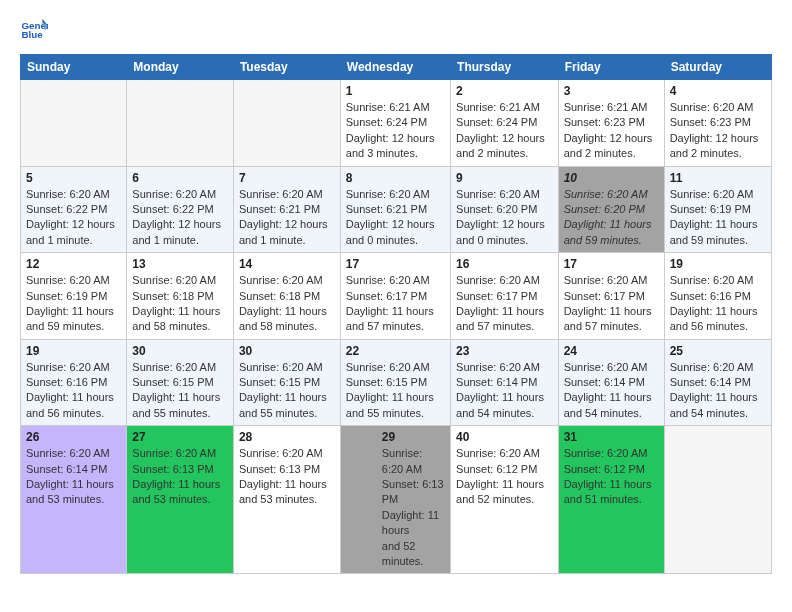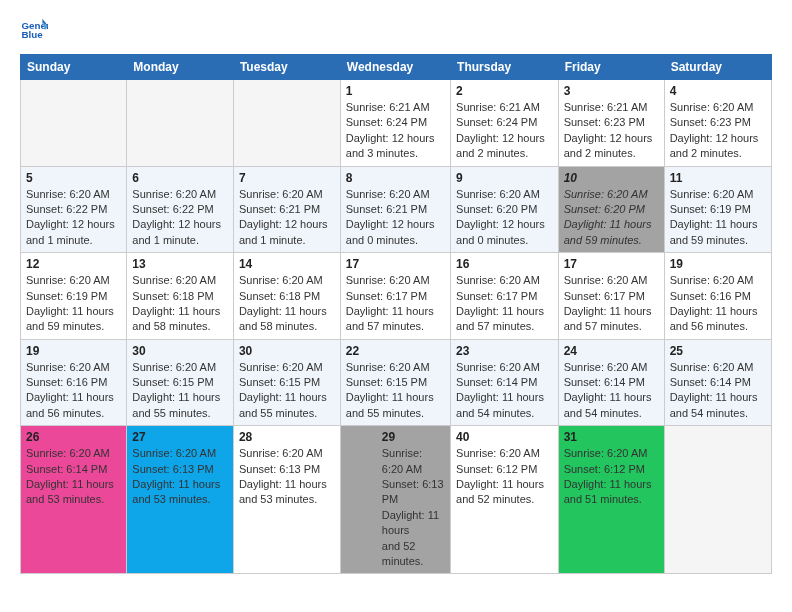--- a/index.html
+++ b/index.html
@@ -298,28 +298,28 @@
           </td>
           <td style="background: rgb(240, 245, 251);">
             <span class="day-num">25</span>
             <div class="day-info" style="white-space: pre-line;">Sunrise: 6:20 AM
 Sunset: 6:14 PM
 Daylight: 11 hours
 and 54 minutes.</div>
           </td>
         </tr>
         <tr>
-          <td style="background: #ec4899;">
+          <td style="background: #c4b5fd;">
             <span class="day-num">26</span>
             <div class="day-info" style="white-space: pre-line;">Sunrise: 6:20 AM
 Sunset: 6:14 PM
 Daylight: 11 hours
 and 53 minutes.</div>
           </td>
-          <td style="background: #0ea5e9;">
+          <td style="background: #22c55e;">
             <span class="day-num">27</span>
             <div class="day-info" style="white-space: pre-line;">Sunrise: 6:20 AM
 Sunset: 6:13 PM
 Daylight: 11 hours
 and 53 minutes.</div>
           </td>
           <td style="background: rgb(255, 255, 255);">
             <span class="day-num">28</span>
             <div class="day-info" style="white-space: pre-line;">Sunrise: 6:20 AM
 Sunset: 6:13 PM

